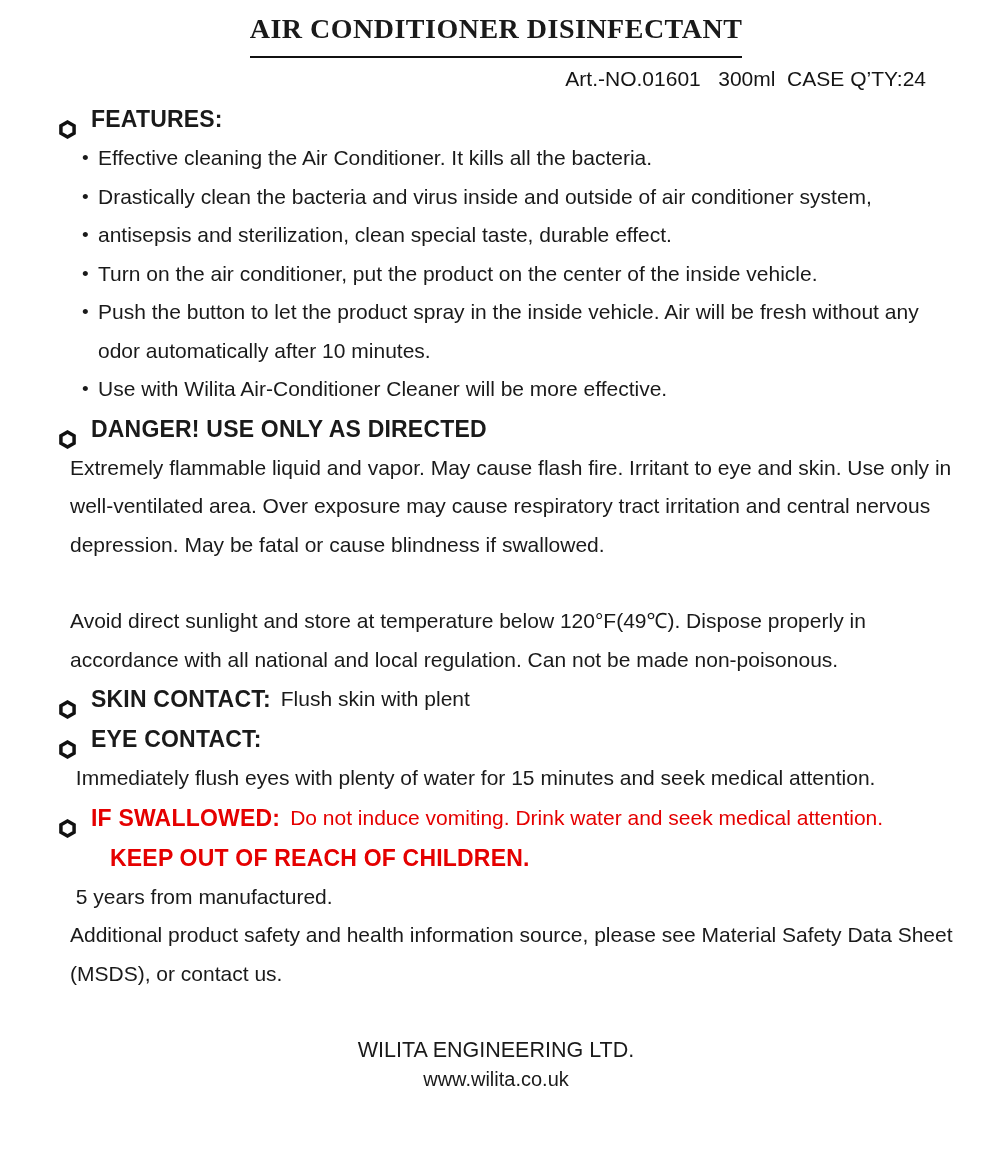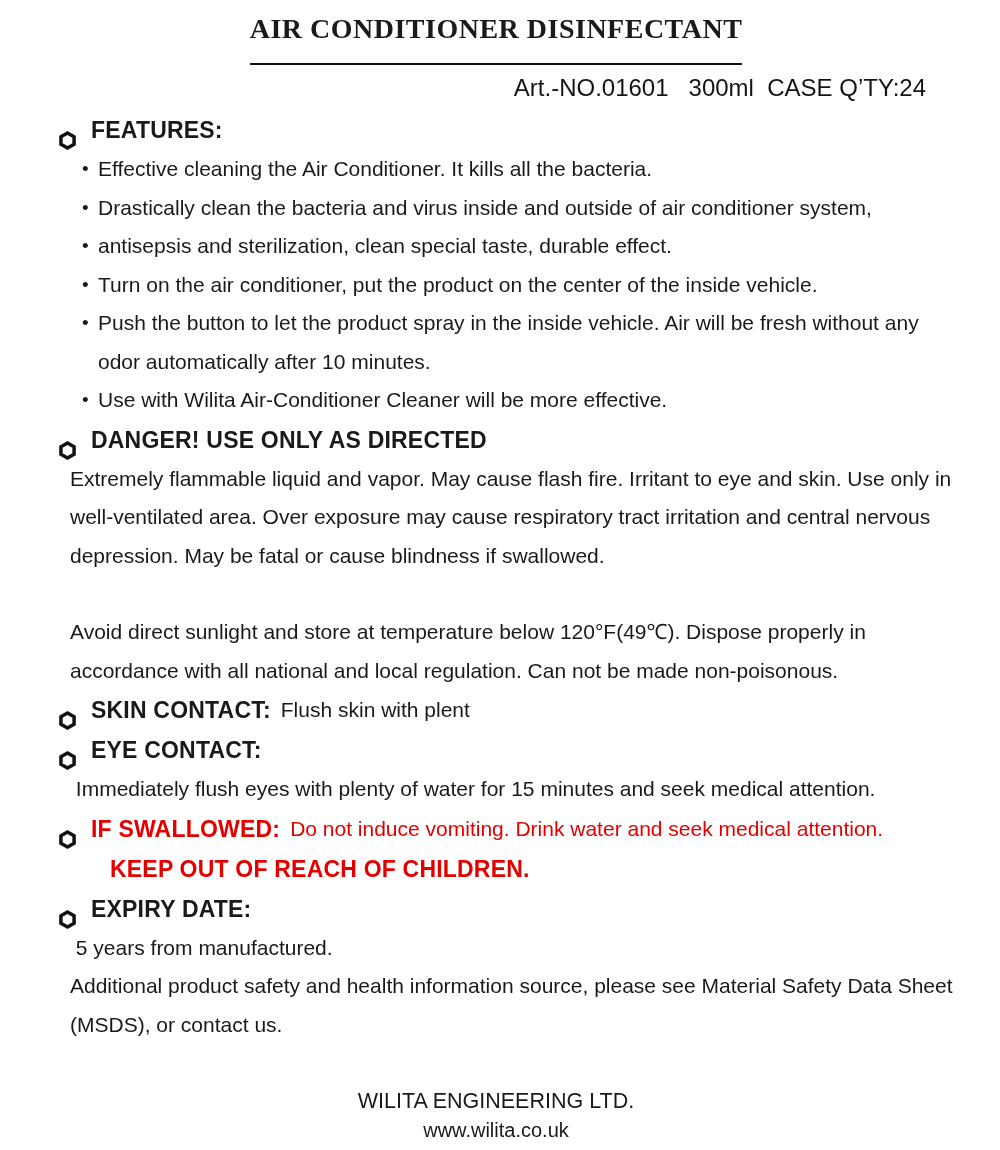--- a/index.html
+++ b/index.html
@@ -24,27 +24,27 @@
     text-align: center;
     font-family: "Liberation Serif", serif;
     font-weight: bold;
     font-size: 28px;
     letter-spacing: 0.5px;
     line-height: 34px;
   }
   .doc-title .underline {
     display: inline-block;
     border-bottom: 2.5px solid #111;
-    padding-bottom: 17px;
+    padding-bottom: 10px;
     font-family: Liberation Serif, serif;
   }
   .doc-subtitle {
     text-align: right;
     padding-right: 36px;
-    font-size: 24px;
+    font-size: 21px;
     margin-top: 9px;
     margin-bottom: 8px;
     white-space: pre;
     color: #151515;
   }
   
   .header-row {
     display: flex;
     align-items: flex-end;
     margin-left: 28px;
@@ -180,28 +180,20 @@
       <div class="header-row red">
         <span class="hex">
           <svg viewBox="0 0 24 24" width="19" height="19" aria-hidden="true">
             <path d="M12 2.6 L20.3 7.3 L20.3 16.7 L12 21.4 L3.7 16.7 L3.7 7.3 Z" fill="none" stroke="#111" stroke-width="4.4" stroke-linejoin="miter"></path>
           </svg>
         </span>
         <span class="header-label">IF SWALLOWED:</span>
         <span class="inline-text">Do not induce vomiting. Drink water and seek medical attention.</span>
       </div>
       <div class="bold-line">KEEP OUT OF REACH OF CHILDREN.</div>
-      <div class="header-row">
-        <span class="hex">
-          <svg viewBox="0 0 24 24" width="19" height="19" aria-hidden="true">
-            <path d="M12 2.6 L20.3 7.3 L20.3 16.7 L12 21.4 L3.7 16.7 L3.7 7.3 Z" fill="none" stroke="#111" stroke-width="4.4" stroke-linejoin="miter"></path>
-          </svg>
-        </span>
-        <span class="header-label">EXPIRY DATE:</span>
-      </div>
       <div class="para"> 5 years from manufactured.</div>
       <div class="para">Additional product safety and health information source, please see Material Safety Data Sheet (MSDS), or contact us.</div>
     </div>
 
   <div class="footer">
     <div class="company">WILITA ENGINEERING LTD.</div>
     <div class="website">www.wilita.co.uk</div>
   </div>
 
 </div>

